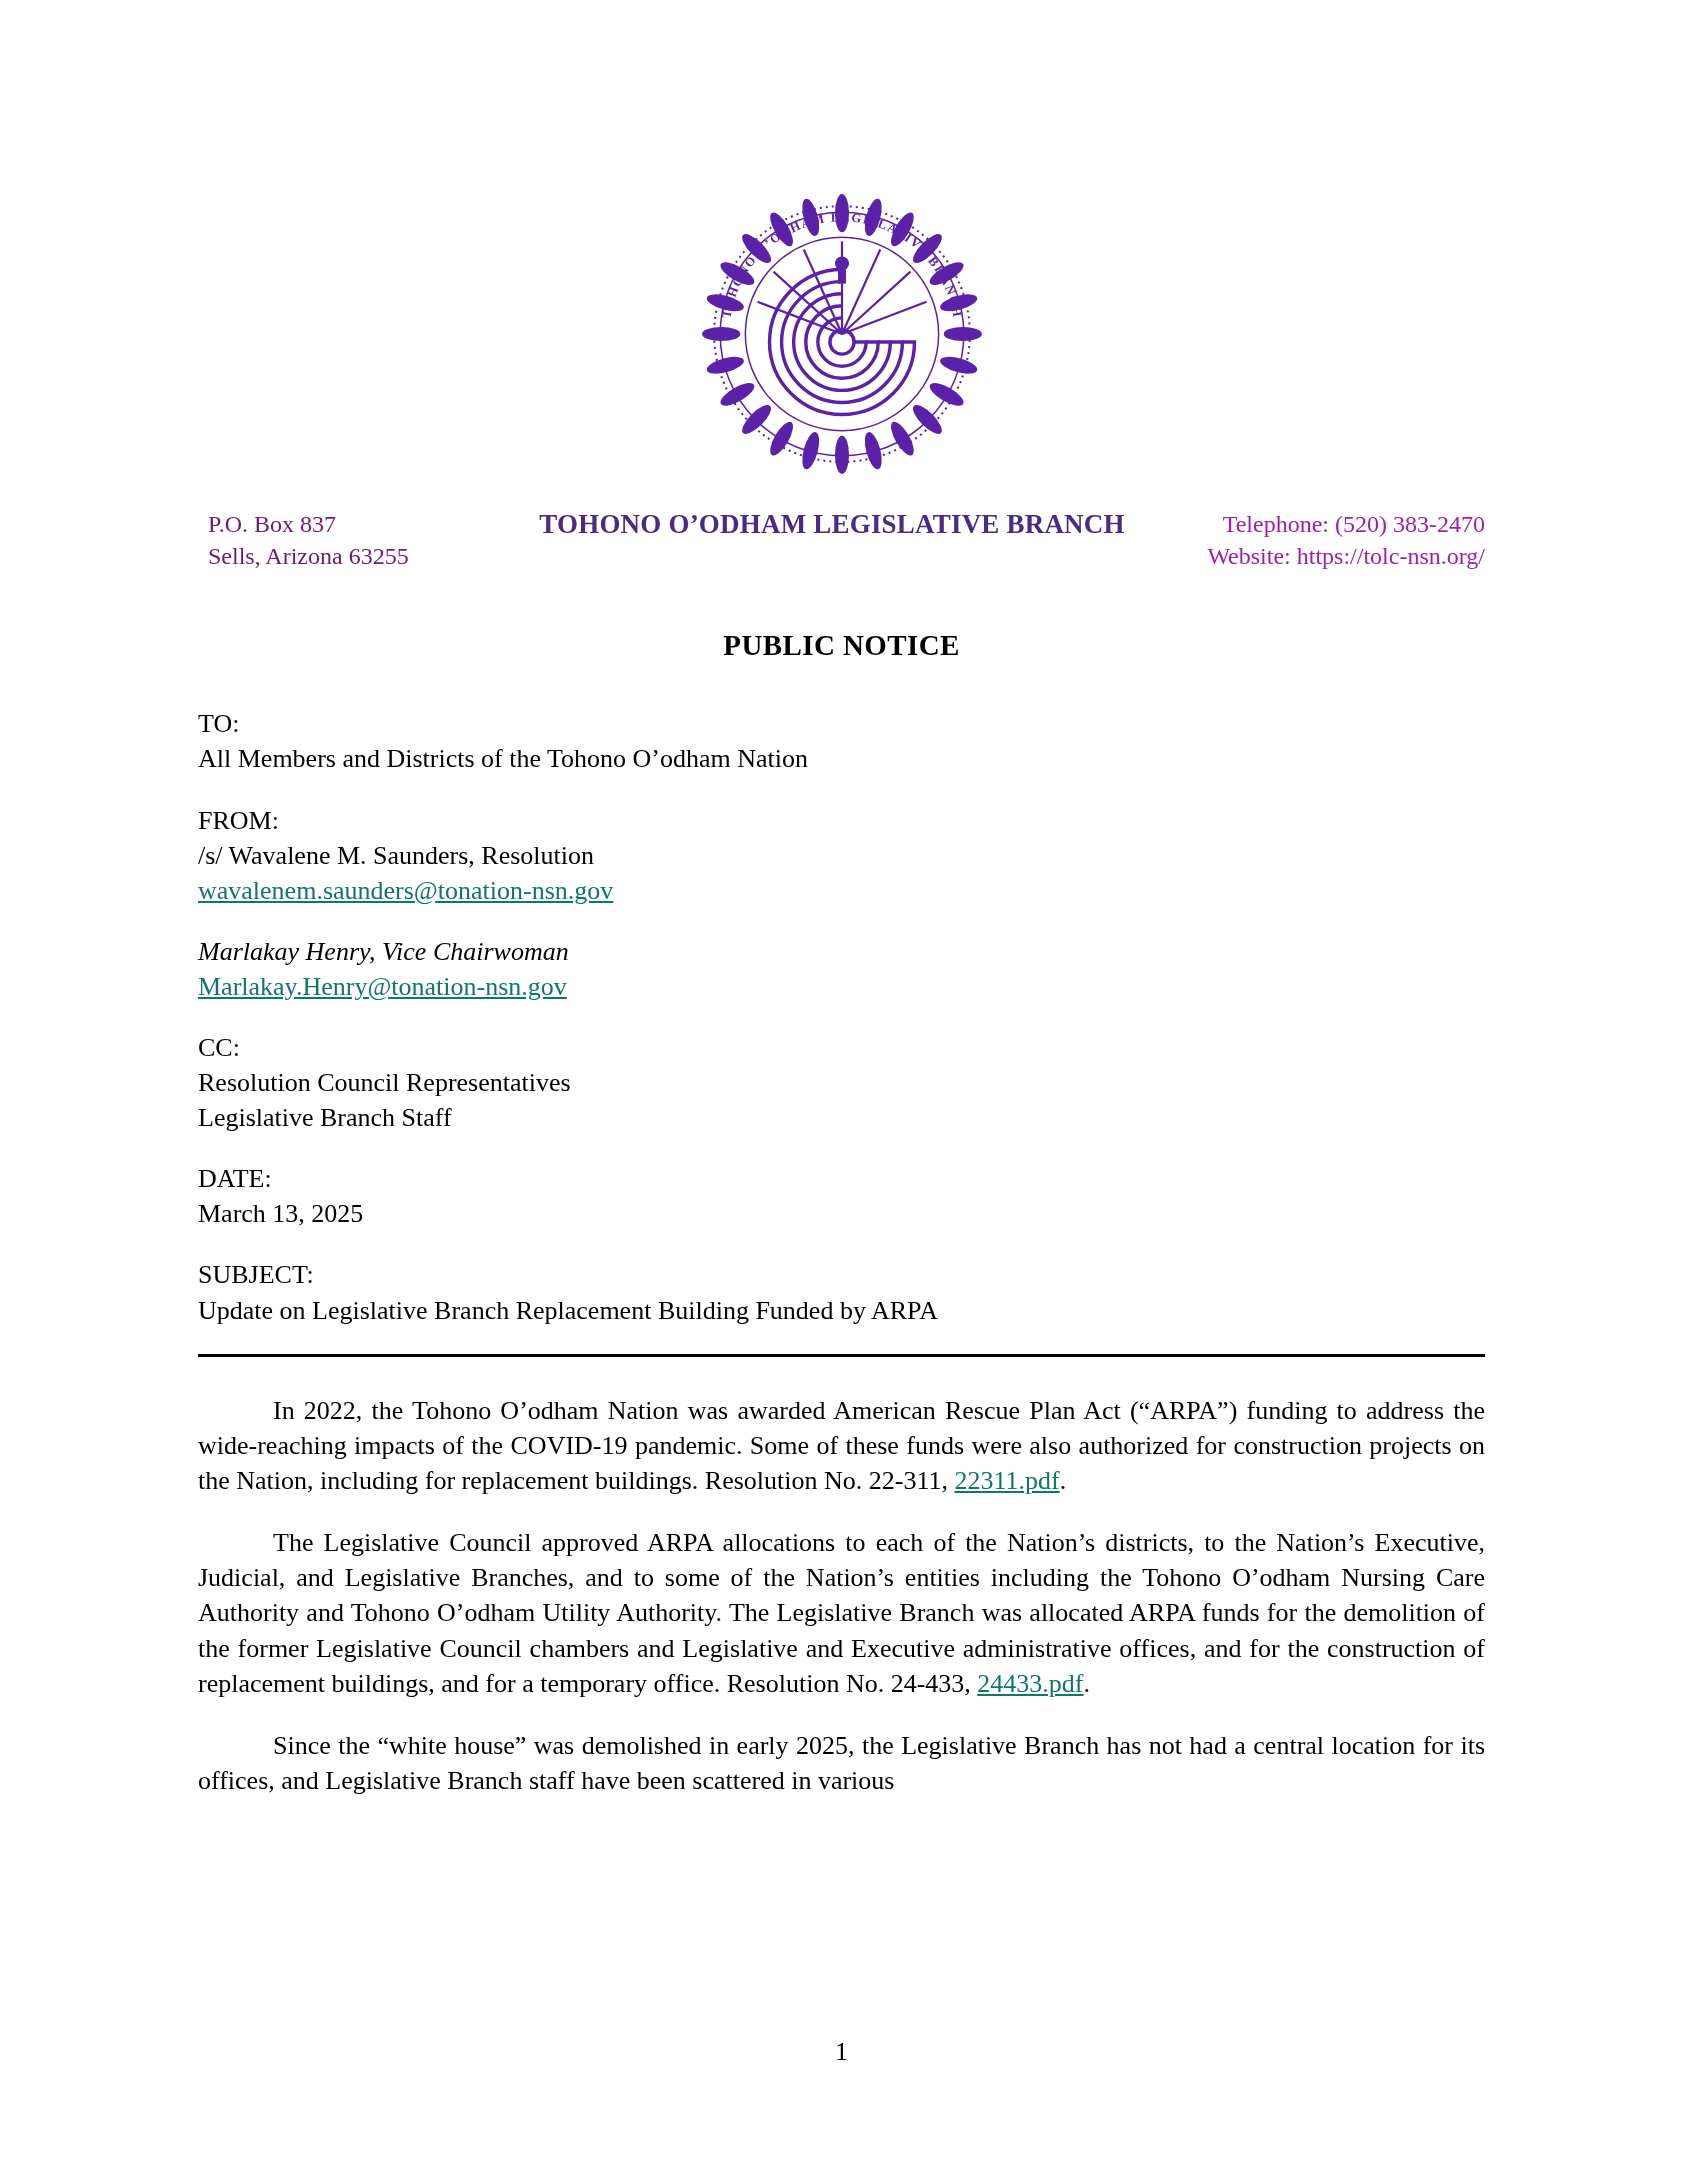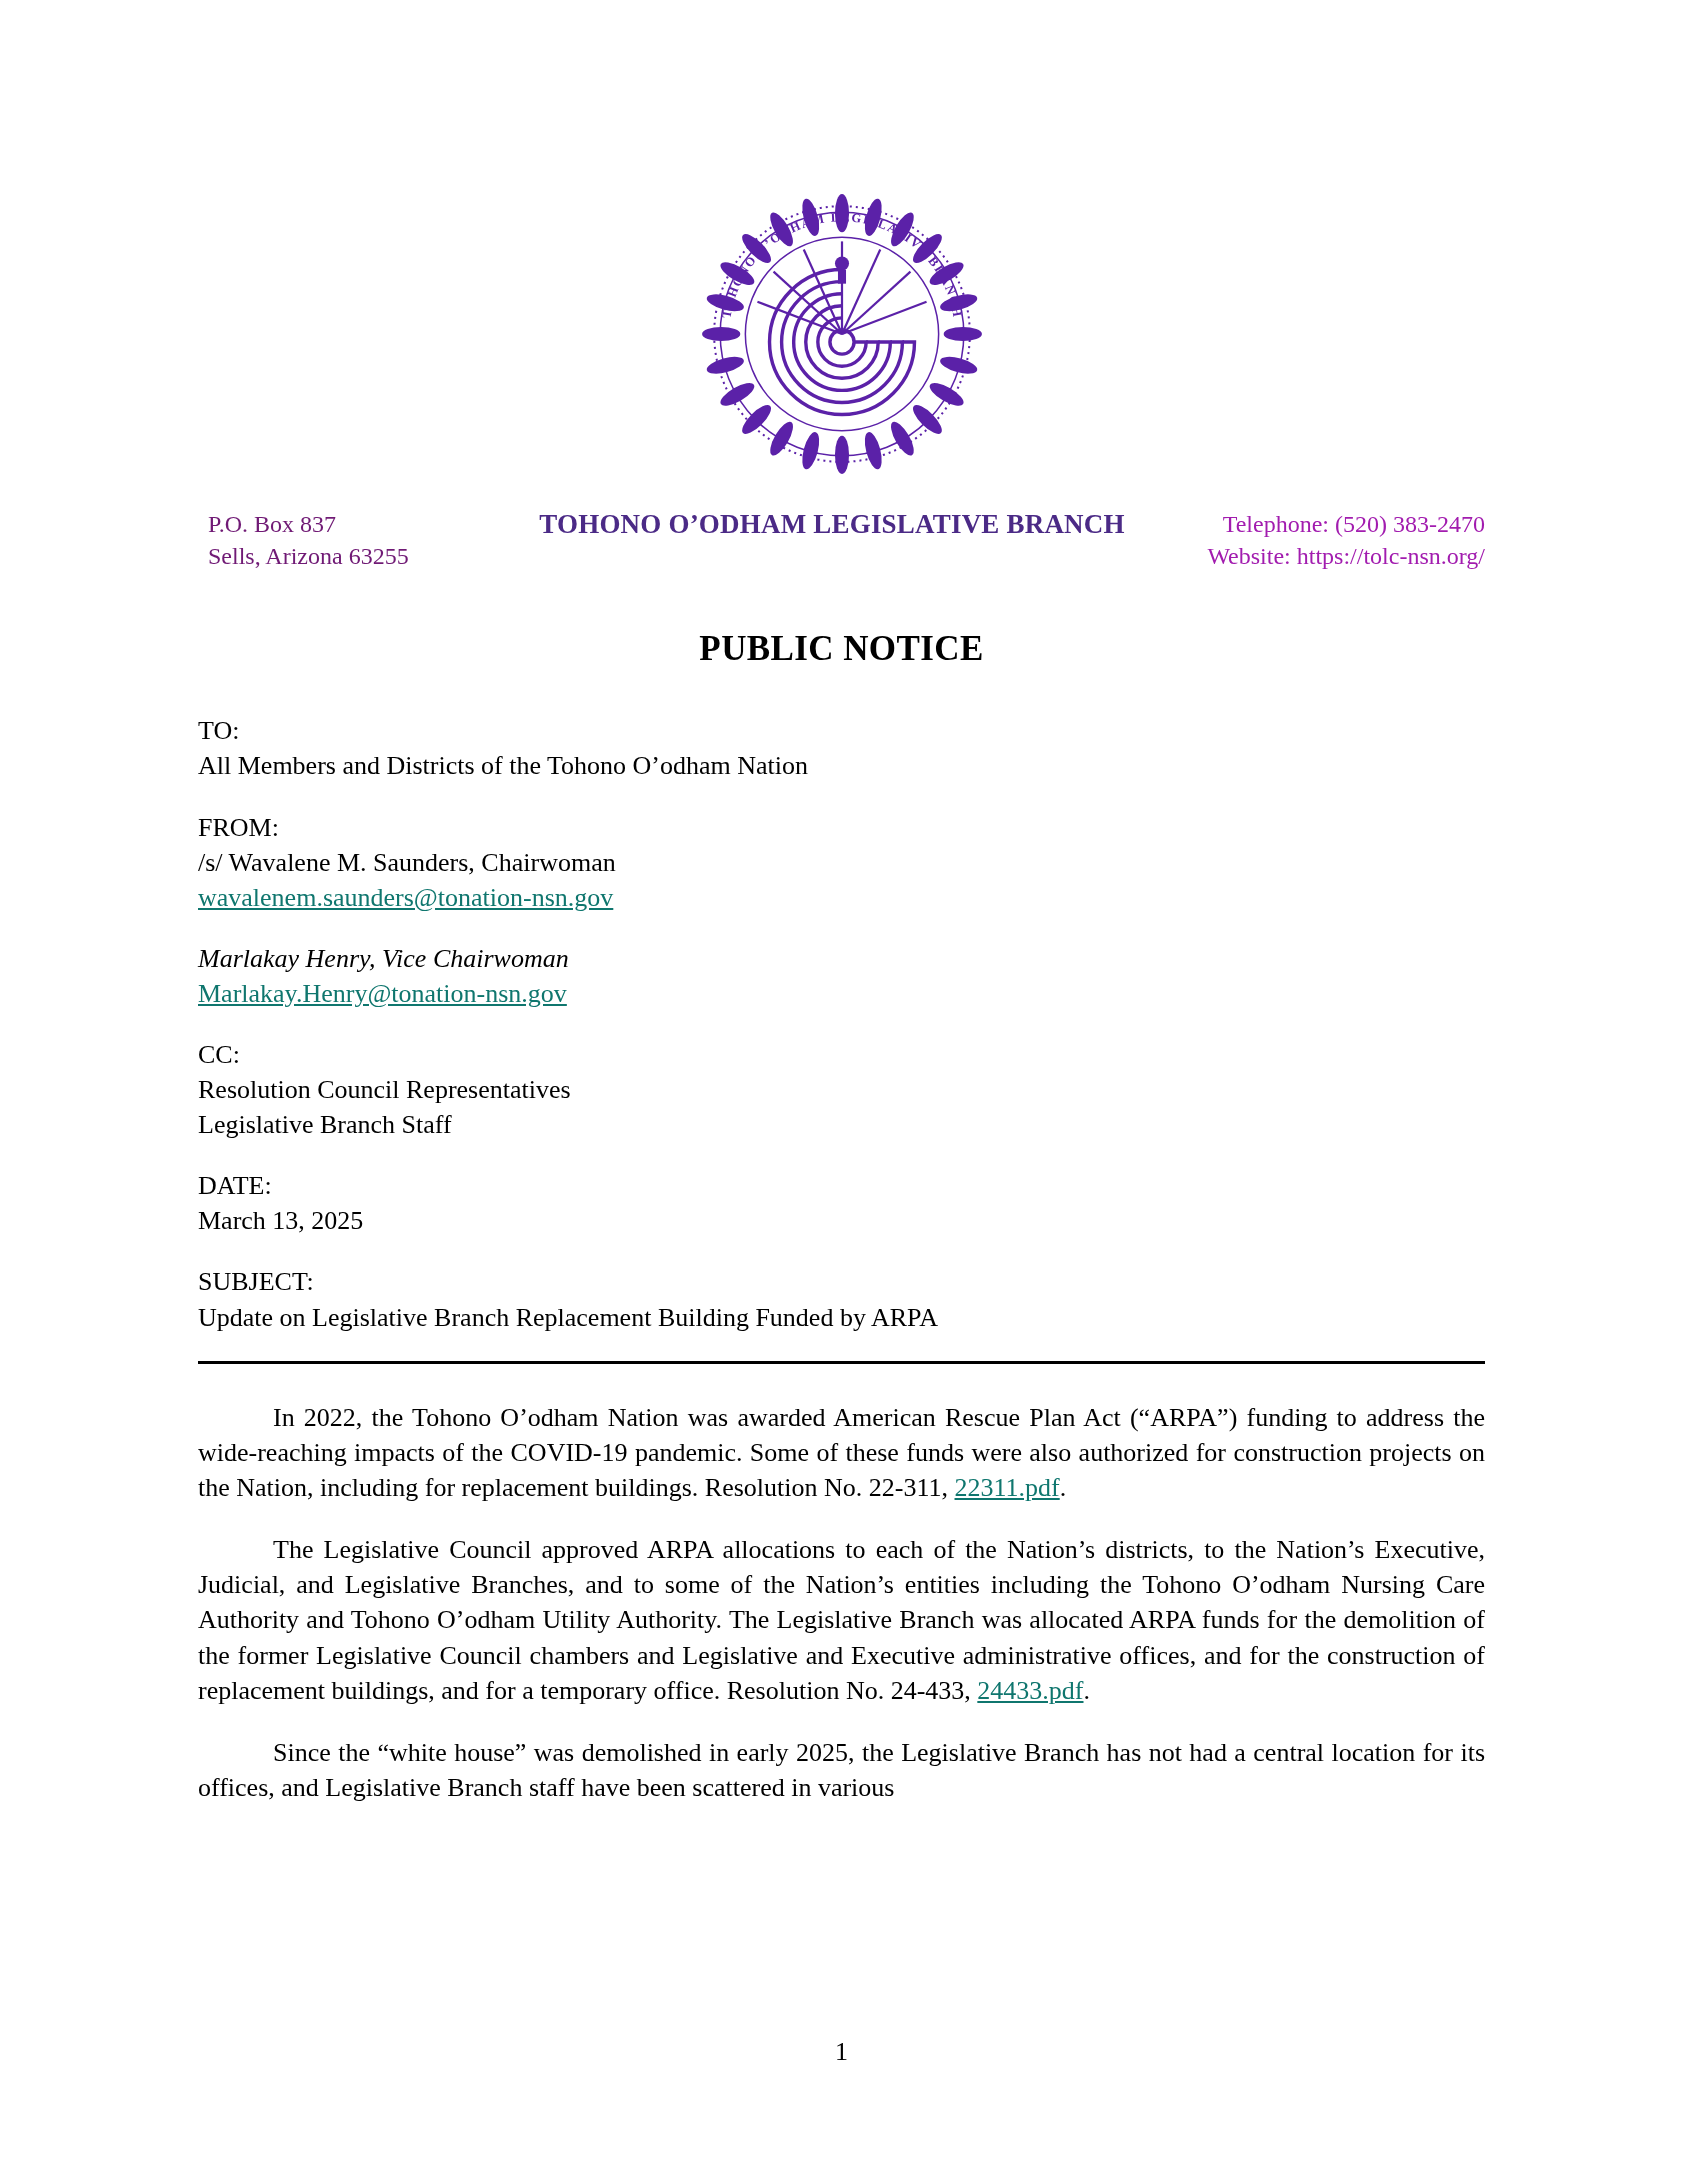--- a/index.html
+++ b/index.html
@@ -69,21 +69,21 @@
     line-height: 1.32;
     color: #a21caf;
     text-align: right;
     padding-top: 6px;
   }
 
   
   .doc-title {
     text-align: center;
     font-weight: bold;
-    font-size: 35px;
+    font-size: 29px;
     margin-top: 57px;
     letter-spacing: 0.4px;
   }
 
   
   .memo {
     margin-top: 44px;
     font-size: 26px;
     line-height: 1.35;
   }
@@ -284,21 +284,21 @@
   <div class="memo">
 
     <div class="memo-row">
       <div class="memo-label">TO:</div>
       <div class="memo-value">All Members and Districts of the Tohono O’odham Nation</div>
     </div>
 
     <div class="memo-row">
       <div class="memo-label">FROM:</div>
       <div class="memo-value">
-        <div>/s/ Wavalene M. Saunders, Chairwoman</div>
+        <div>/s/ Wavalene M. Saunders, Resolution</div>
         <div><a class="link" href="#">wavalenem.saunders@tonation-nsn.gov</a></div>
         <div class="sub-block">Marlakay Henry, Vice Chairwoman</div>
         <div><a class="link" href="#">Marlakay.Henry@tonation-nsn.gov</a></div>
       </div>
     </div>
 
     <div class="memo-row">
       <div class="memo-label">CC:</div>
       <div class="memo-value">
         <div>Resolution Council Representatives</div>

